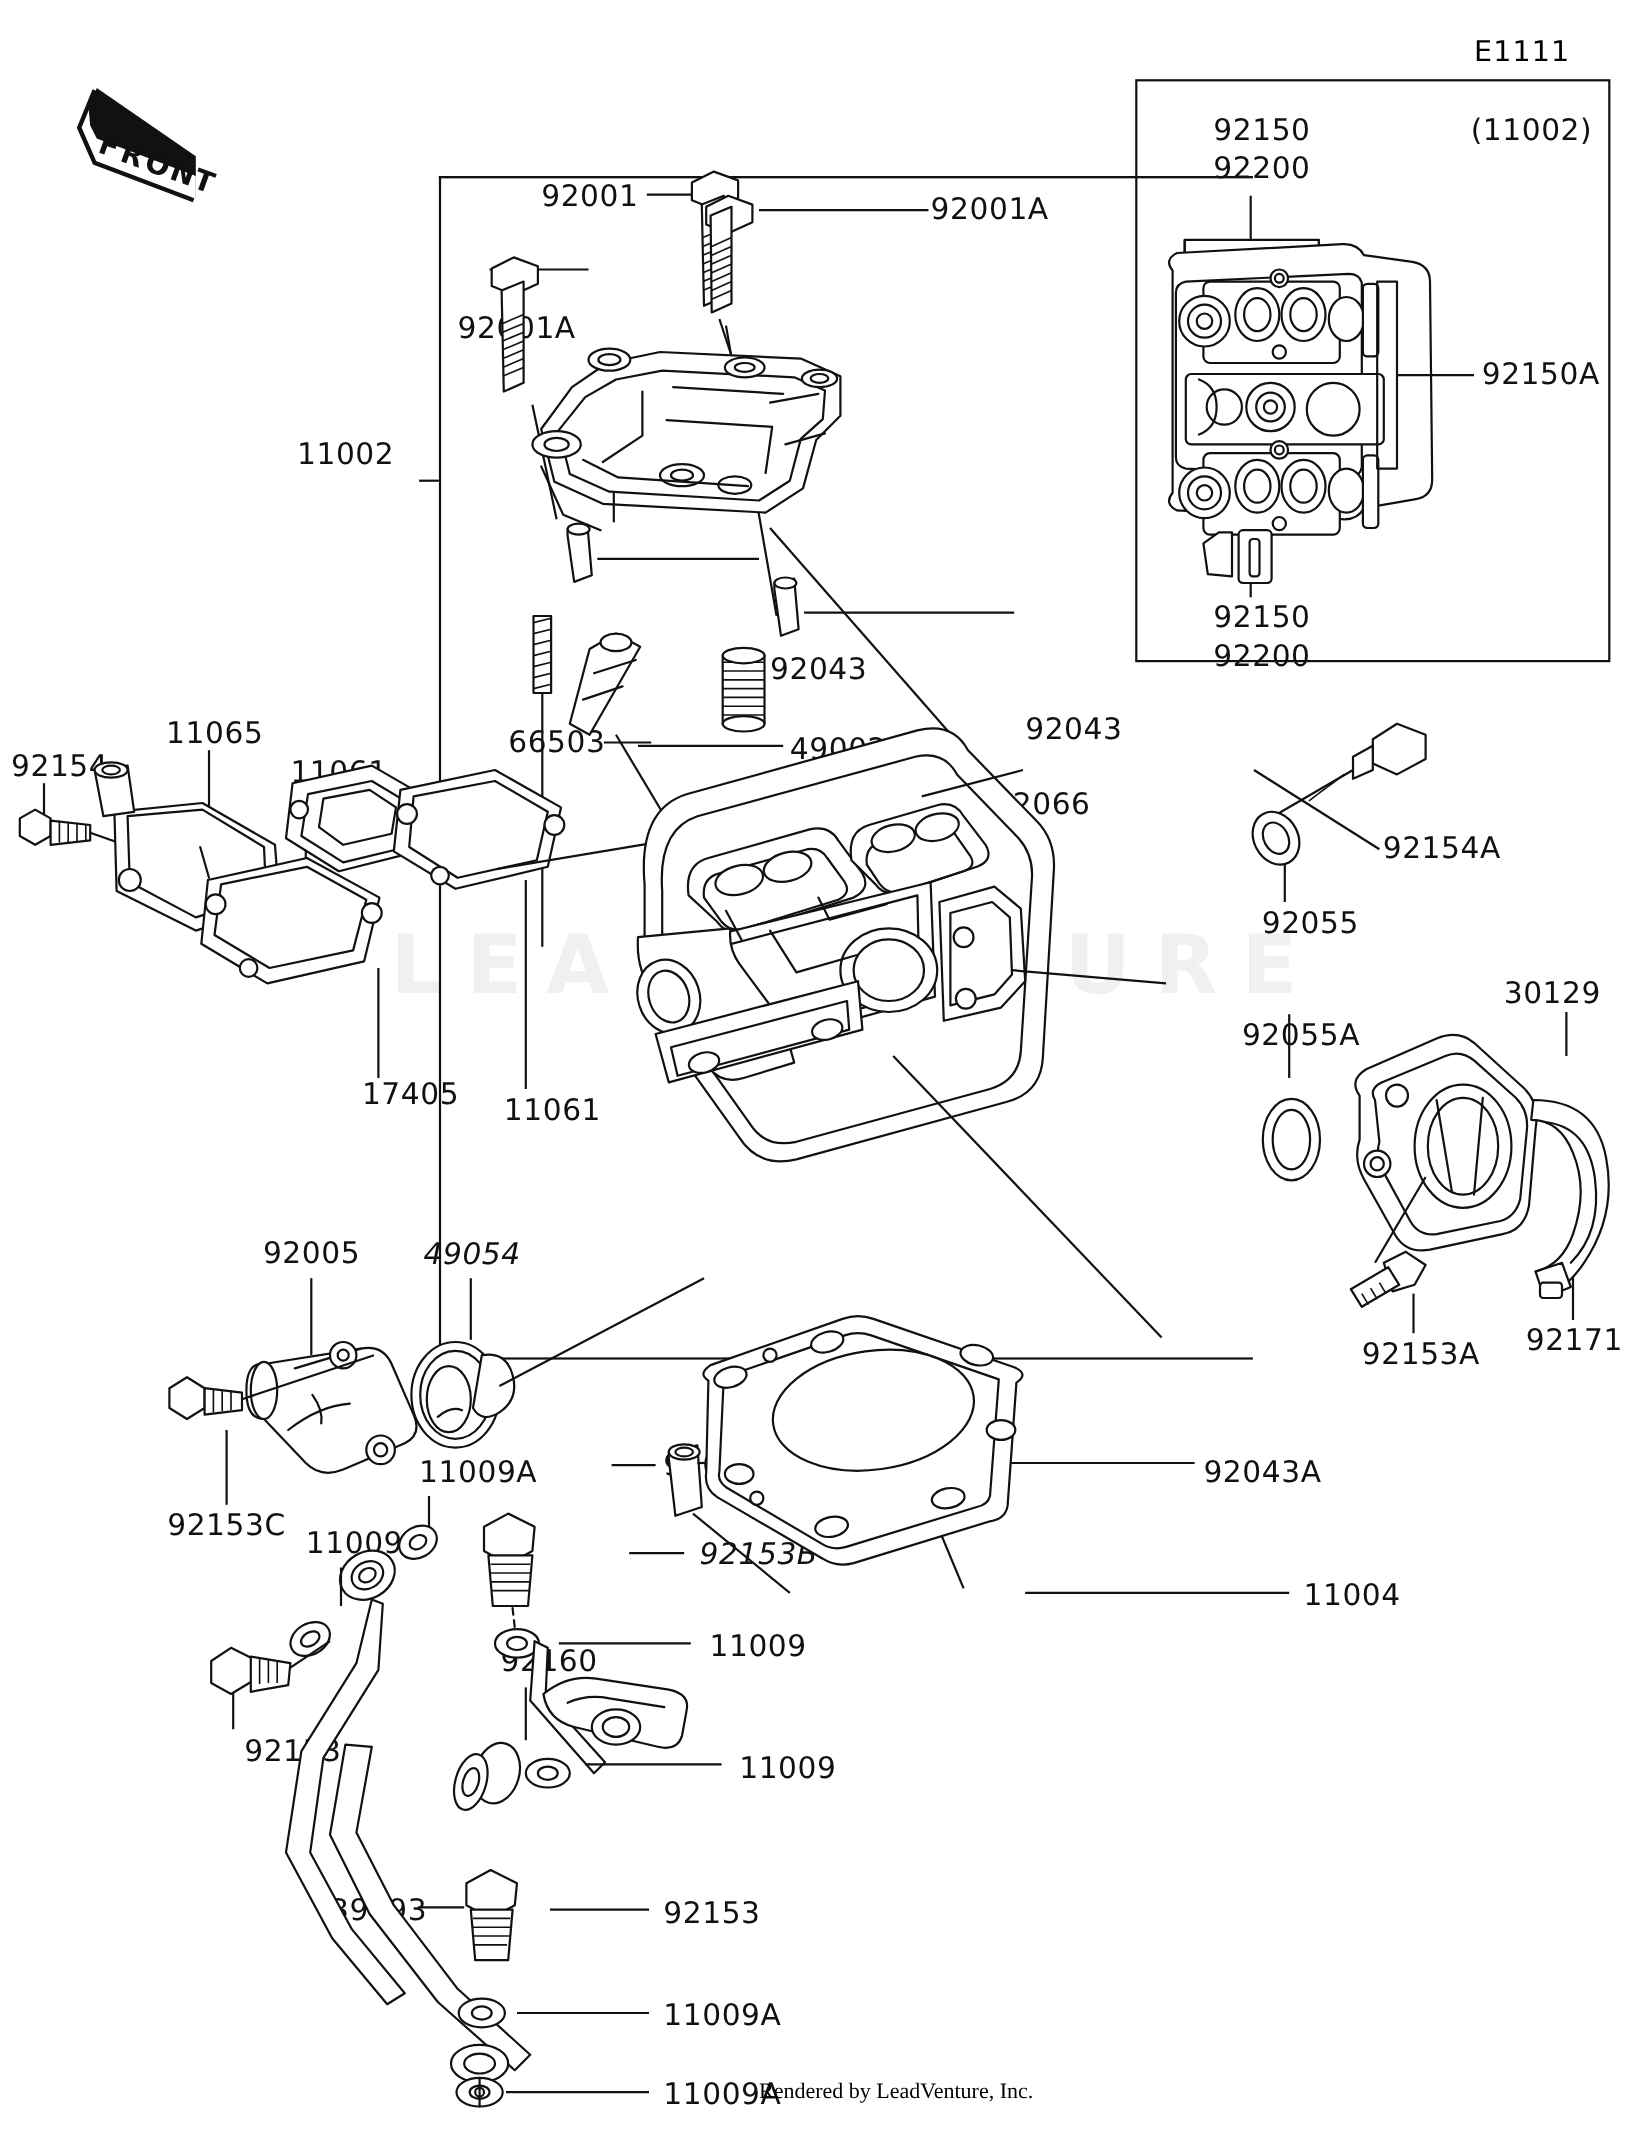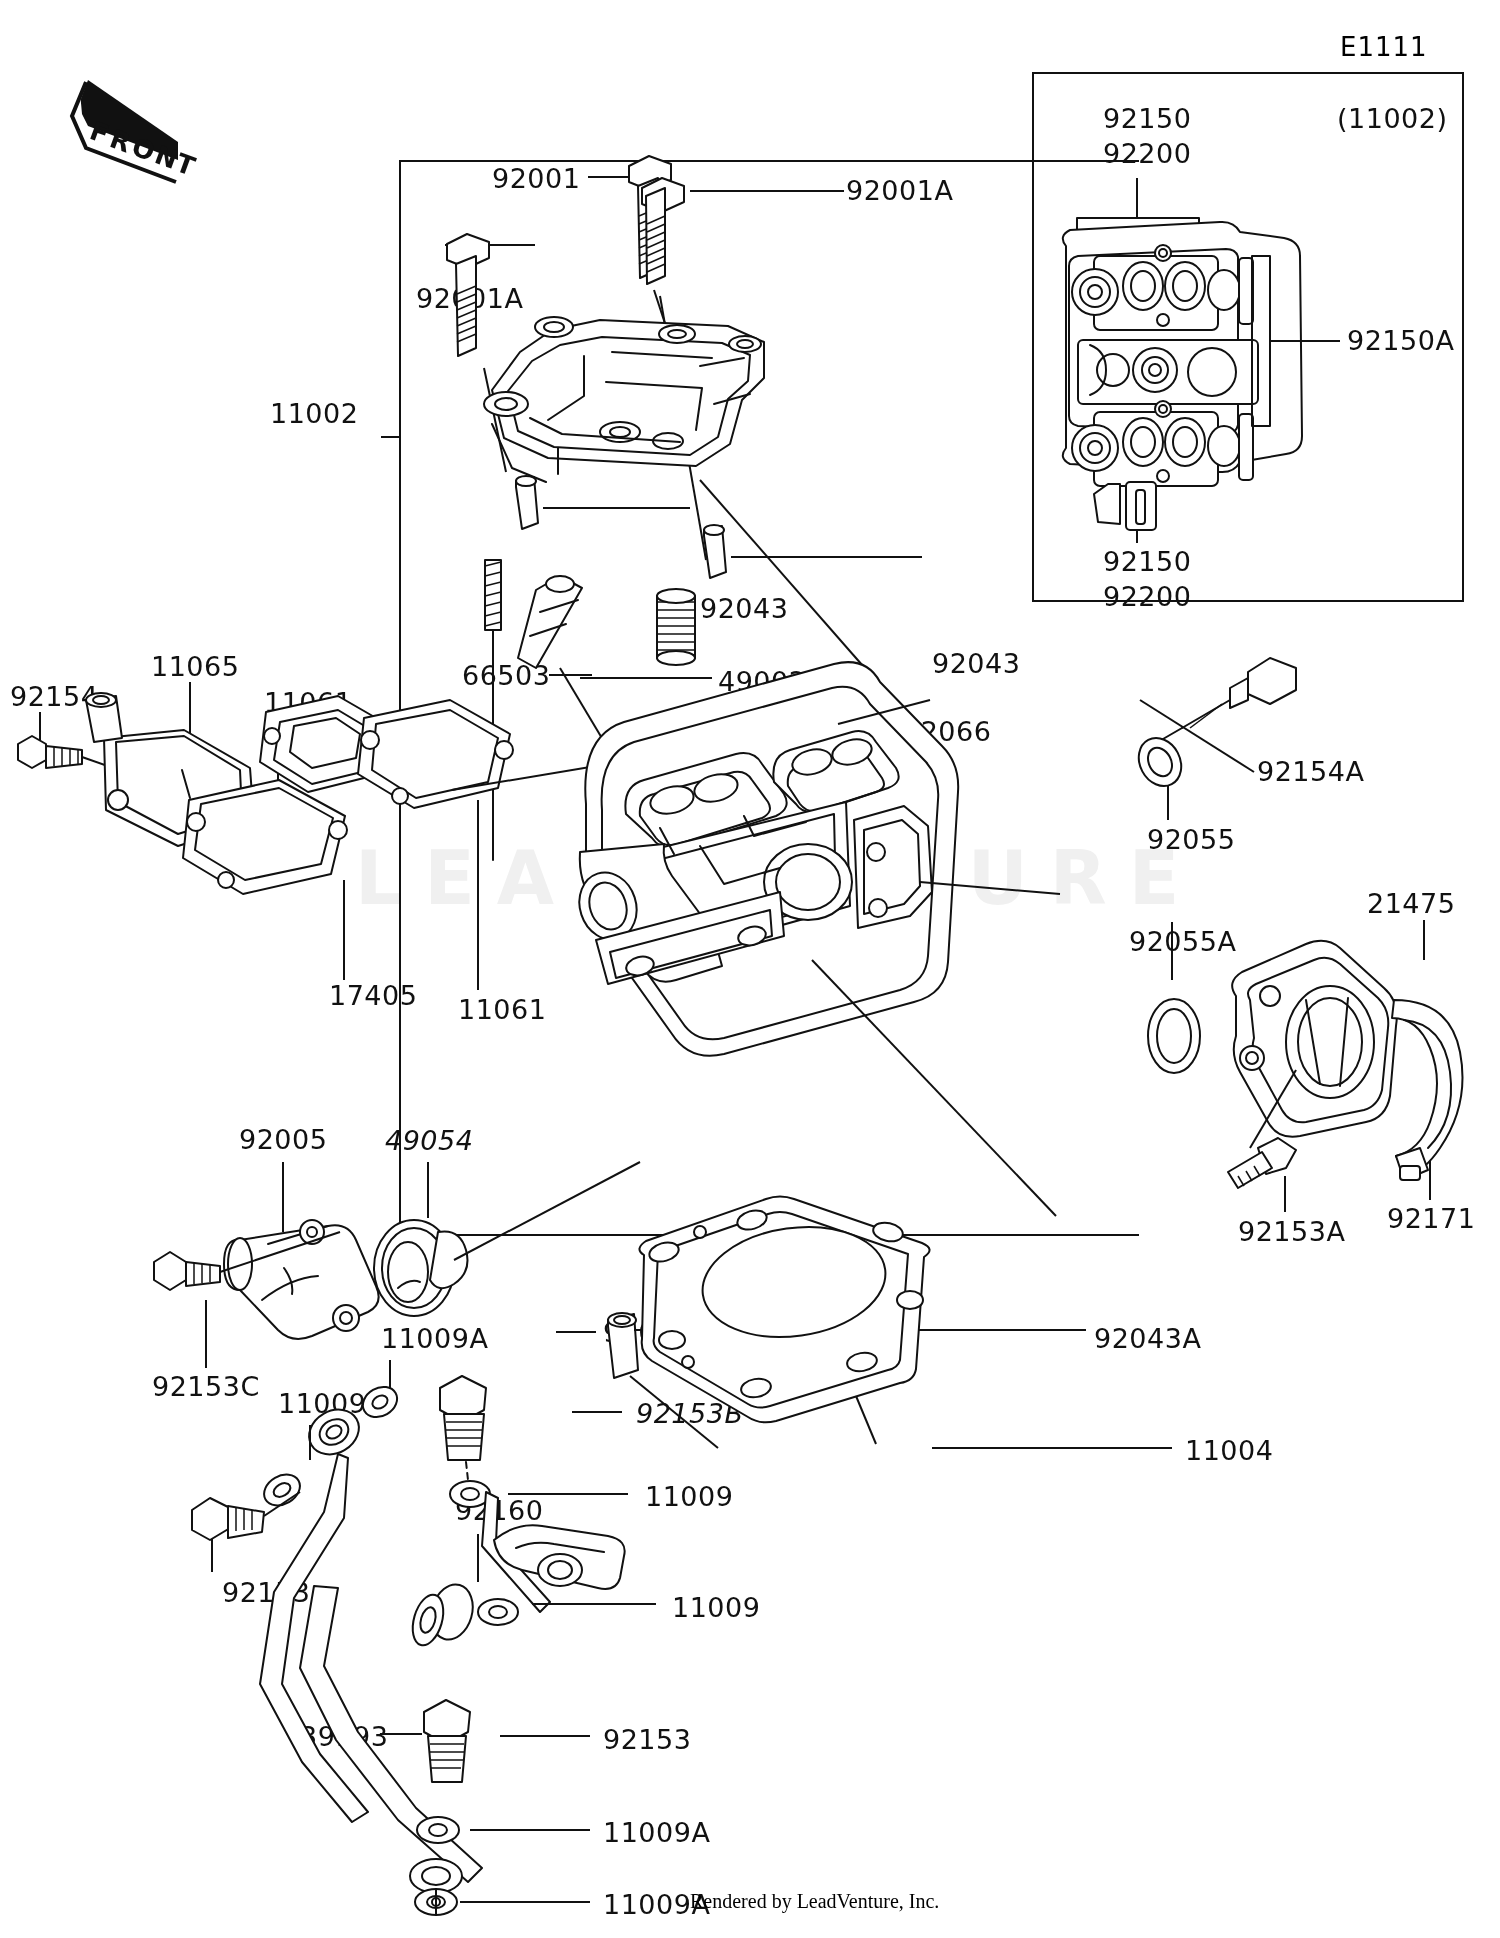--- a/index.html
+++ b/index.html
@@ -127,21 +127,21 @@
 
   <div class="lbl" style="left:10px;top:683px;">92154</div>
   <div class="lbl" style="left:151px;top:653px;">11065</div>
   <div class="lbl" style="left:264px;top:689px;">11061</div>
   <div class="lbl" style="left:329px;top:982px;">17405</div>
   <div class="lbl" style="left:458px;top:996px;">11061</div>
 
   <div class="lbl" style="left:1257px;top:758px;">92154A</div>
   <div class="lbl" style="left:1147px;top:826px;">92055</div>
   <div class="lbl" style="left:1129px;top:928px;">92055A</div>
-  <div class="lbl" style="left:1367px;top:890px;">21475</div>
+  <div class="lbl" style="left:1367px;top:890px;">30129</div>
   <div class="lbl" style="left:1387px;top:1205px;">92171</div>
   <div class="lbl" style="left:1238px;top:1218px;">92153A</div>
 
   <div class="lbl" style="left:239px;top:1126px;">92005</div>
   <div class="lbl" style="left:385px;top:1127px;font-style:italic;">49054</div>
   <div class="lbl" style="left:152px;top:1373px;">92153C</div>
   <div class="lbl" style="left:381px;top:1325px;">11009A</div>
   <div class="lbl" style="left:278px;top:1390px;">11009A</div>
   <div class="lbl" style="left:636px;top:1400px;font-style:italic;">92153B</div>
   <div class="lbl" style="left:645px;top:1483px;">11009</div>

